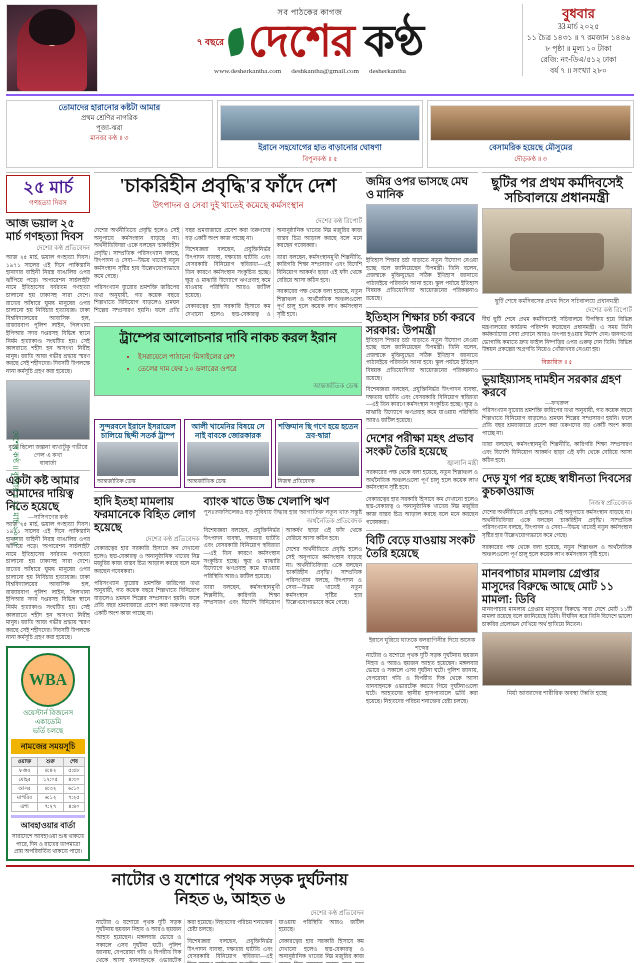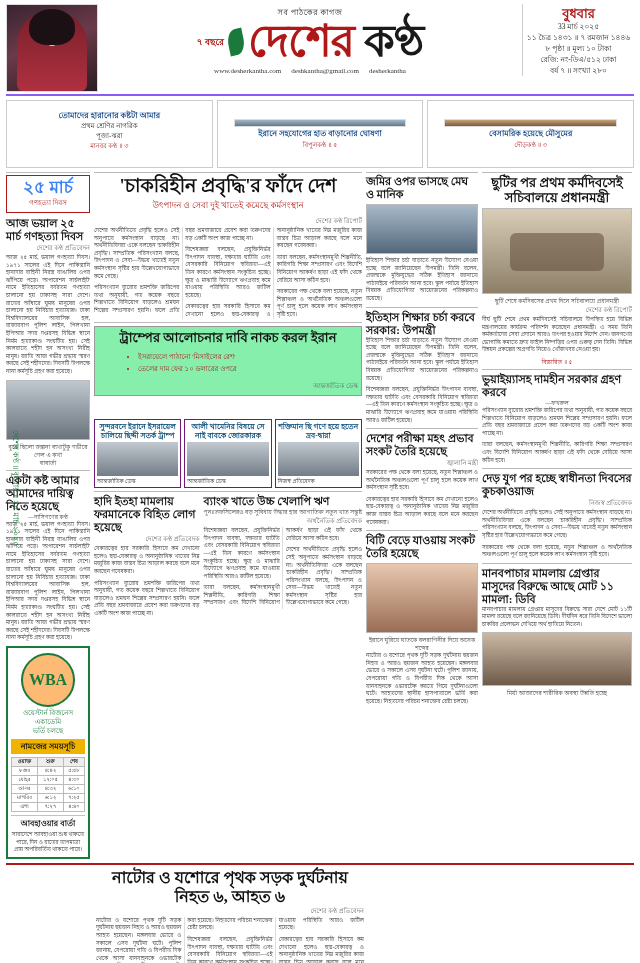--- a/index.html
+++ b/index.html
@@ -29,38 +29,38 @@
   .paper-title { font-size:44px; line-height:46px; font-weight:bold; color:#b01818;
       font-family:"Liberation Serif", serif; letter-spacing:-1px; }
   .paper-title .k { color:#1a1a1a; }
   .mast-sub { font-size:7px; color:#333; display:flex; justify-content:center; gap:10px; margin-top:2px;}
   .mast-right { width:112px; font-size:7.5px; line-height:11px; text-align:center; padding-top:4px; border-left:1px solid #ccc;}
   .mast-right .day { font-size:13px; font-weight:bold; color:#b01818; margin-bottom:2px;}
   .mast-right div { color:#222; }
 
   
   .promo { display:flex; gap:4px; margin-top:4px; height:68px; }
-  .promo-col { flex:1; border:1px solid #ccc; padding:16px; display:flex; flex-direction:column;justify-content:flex-end; }
+  .promo-col { flex:1; border:1px solid #ccc; padding:2px; display:flex; flex-direction:column; }
   .promo-col.txt { font-size:7px; line-height:10px; text-align:center; color:#222; }
   .promo-head { font-size:8px; font-weight:bold; color:#1a4b8c; text-align:center; }
   .promo-img { flex:1; margin-top:2px; border:1px solid #ddd; }
   .img-a { background:linear-gradient(#9fb7c9,#60798c); }
   .img-b { background:linear-gradient(#c9a27a,#7a5a3a); }
   .promo-cap { font-size:6.5px; text-align:center; color:#b01818; }
 
   
   .main { display:flex; gap:4px; margin-top:4px; }
   .col { border-top:1px solid #bbb; padding-top:2px; }
   .c1 { width:84px; }
   .c2 { width:268px; }
   .c3 { width:112px; }
   .c4 { width:150px; }
 
   .hl-box { border:1px solid #b01818; padding:3px; text-align:center; margin-bottom:4px; }
-  .hl-date { font-size:17px; font-weight:bold; color:#3b82f6; line-height:18px;}
+  .hl-date { font-size:17px; font-weight:bold; color:#4c1d95; line-height:18px;}
   .hl-sub { font-size:7px; color:#b01818; }
 
   .lead-title { font-size:19px; font-weight:bold; text-align:center; line-height:22px; color:#111; }
   .lead-sub { font-size:8.5px; text-align:center; color:#b01818; margin:2px 0 3px; }
   .byline { font-size:6.5px; color:#666; text-align:right; }
 
   .cols3 { column-count:3; column-gap:6px; column-rule:1px solid #ddd; }
   .cols2 { column-count:2; column-gap:6px; column-rule:1px solid #ddd; }
   .body-text { font-size:5.6px; line-height:7.6px; text-align:justify; color:#2a2a2a; }
   .body-text p { margin:0 0 4px; }
@@ -206,21 +206,21 @@
                 <td>৬:১২</td>
                 <td>৭:২৫</td>
               </tr>
           <tr>
                 <td>এশা</td>
                 <td>৭:২৭</td>
                 <td>৪:৪০</td>
               </tr>
         </tbody>
           </table>
-        <div class="ad-band" style="background:#fff;border-top:1px solid #c4b5fd">আবহাওয়ার বার্তা</div>
+        <div class="ad-band" style="background:#fff;border-top:3px solid #c4b5fd">আবহাওয়ার বার্তা</div>
         <div class="body-text" style="text-align:center">সারাদেশে আবহাওয়া শুষ্ক থাকতে পারে, দিন ও রাতের তাপমাত্রা প্রায় অপরিবর্তিত থাকতে পারে।</div>
       </div>
     </div>
 
     <div class="col c2">
       <div class="lead-title">'চাকরিহীন প্রবৃদ্ধি'র ফাঁদে দেশ</div>
       <div class="lead-sub">উৎপাদন ও সেবা দুই খাতেই কমেছে কর্মসংস্থান</div>
       <div class="byline">দেশের কণ্ঠ রিপোর্ট</div>
       <div class="cols3 body-text">
         <p>দেশের অর্থনীতিতে প্রবৃদ্ধি হলেও সেই অনুপাতে কর্মসংস্থান বাড়ছে না। অর্থনীতিবিদরা একে বলছেন 'চাকরিহীন প্রবৃদ্ধি'। সাম্প্রতিক পরিসংখ্যান বলছে, উৎপাদন ও সেবা—উভয় খাতেই নতুন কর্মসংস্থান সৃষ্টির হার উল্লেখযোগ্যভাবে কমে গেছে।</p>

